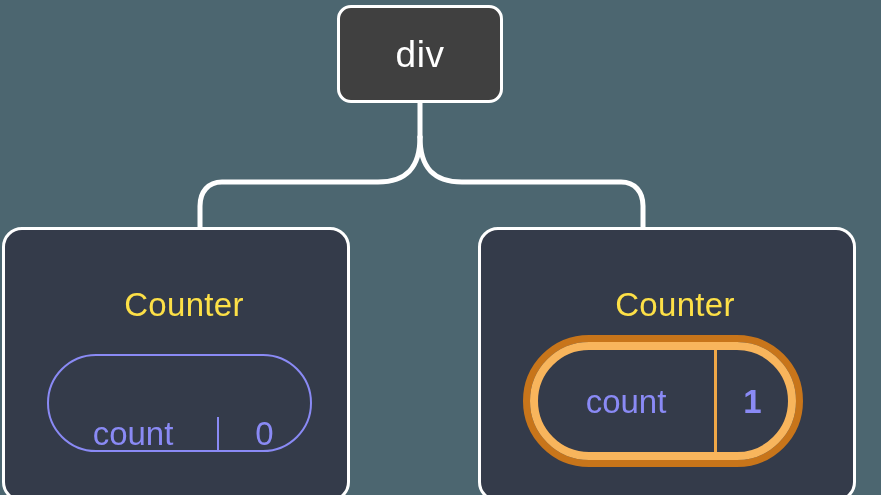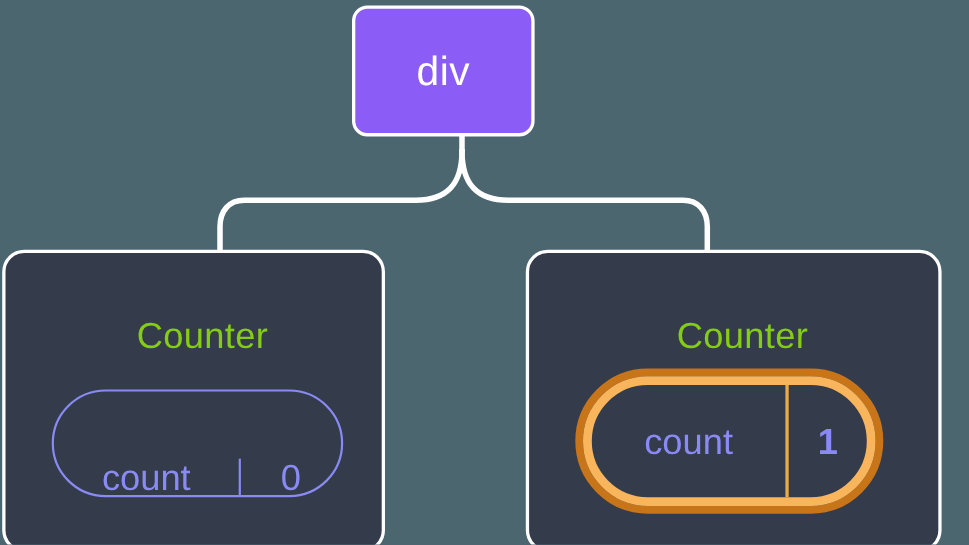--- a/index.html
+++ b/index.html
@@ -26,25 +26,25 @@
     left: 0;
     top: 0;
     width: 881px;
     height: 495px;
     pointer-events: none;
   }
 
   
   .node-root {
     position: absolute;
-    left: 320px;
+    left: 337px;
     top: 5px;
     width: 166px;
-    height: 119px;
-    background: #8b5cf6;
+    height: 98px;
+    background: #404040;
     border: 3px solid #ffffff;
     border-radius: 14px;
     box-sizing: border-box;
     display: flex;
     align-items: center;
     justify-content: center;
   }
   .node-root .node-title {
     color: #ffffff;
     font-size: 37px;
@@ -65,21 +65,21 @@
   }
   #counter-left  { left: 2px;   width: 348px; }
   #counter-right { left: 478px; width: 378px; }
 
   .counter-title {
     position: absolute;
     top: 58px;
     left: 16px;
     right: 0;
     text-align: center;
-    color: #84cc16;
+    color: #fde047;
     font-size: 33px;
     font-weight: 400;
     letter-spacing: 0.3px;
     line-height: 1;
   }
 
   
   .pill {
     position: absolute;
     box-sizing: border-box;

